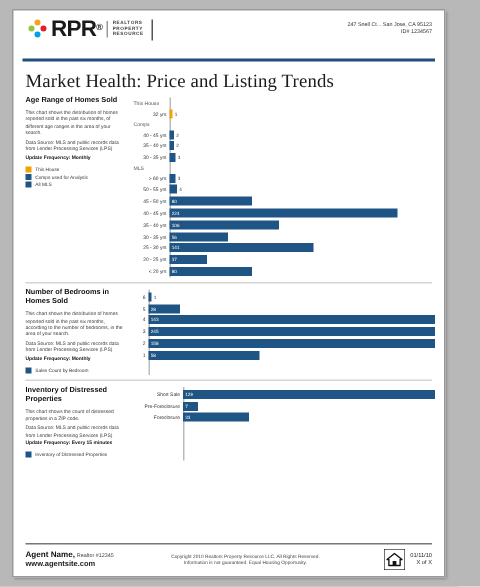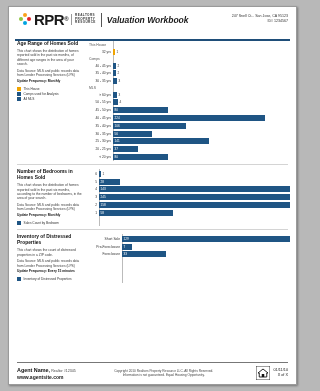--- a/index.html
+++ b/index.html
@@ -175,29 +175,29 @@
           <i class="d3"></i>
           <i class="d4"></i>
       </div>
       <div class="logo-rpr"><span>RPR</span><sup>®</sup></div>
       <div class="logo-sub">
         <div>REALTORS</div>
         <div>PROPERTY</div>
         <div>RESOURCE</div>
       </div>
       <div class="logo-divider"></div>
-      <div class="workbook-title">Valuation Workbook</div>
     </div>
     <div class="header-right">
       <div>247 Snell Ct... San Jose, CA 95123</div>
       <div>ID# 1234567</div>
     </div>
   </div>
   <div class="header-rule"></div>
 
+  <div class="page-title">Market Health: Price and Listing Trends</div>
 
   <div class="section">
     <div class="sec-left">
       <div class="sec-title">Age Range of Homes Sold</div>
       <div class="sec-desc">This chart shows the distribution of homes reported sold in the past six months, of different age ranges in the area of your search.</div>
       <div class="sec-meta">Data Source: MLS and public records data from Lender Processing Services (LPS)</div>
       <div class="sec-freq">Update Frequency: Monthly</div>
       <div class="legend">
         <div class="legend-row">
           <span class="swatch" style="background:#f0a400"></span>

